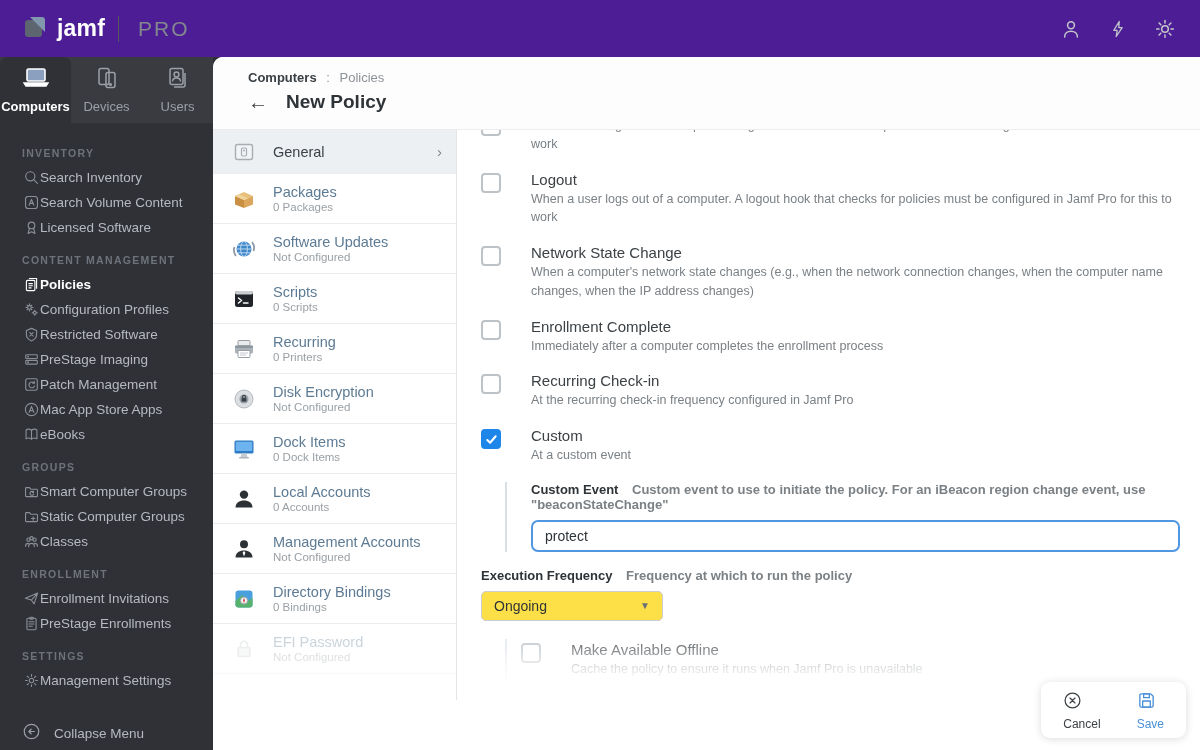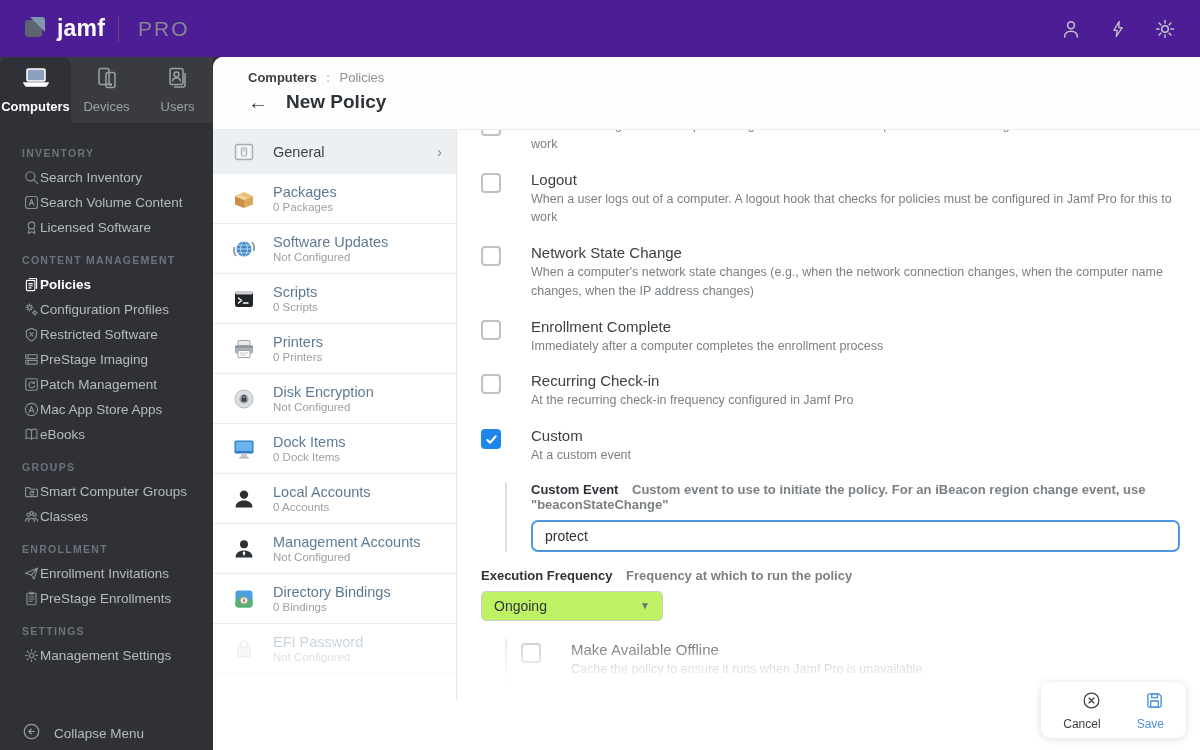--- a/index.html
+++ b/index.html
@@ -81,31 +81,31 @@
   .nested { margin-left:24px; border-left:2px solid #d8dfe6; padding-left:10px; margin-bottom:16px; }
   .field-label-row { font-size:13px; margin-bottom:8px; padding-left:14px;font-weight:bold; }
   .field-label-row b { color:#2e3338; margin-right:10px; }
   .field-label-row span { color:#7b8085; }
   .field-label-row.flush { padding-left:0; }
   .text-input { width:100%; height:32px; border:2px solid #4f97e3; border-radius:7px;
     font-size:14px; color:#2e3338; padding-left:12px; outline:none; display:flex;
     align-items:center; background:#fff; margin-left:14px; width:calc(100% - 14px); }
   .select { width:182px; height:30px; border:1px solid #c9ccd0; border-radius:5px;
     display:flex; align-items:center; padding:0 12px; font-size:14px; color:#2e3338;
-    cursor:pointer; margin-bottom:18px; background:#bef264; }
+    cursor:pointer; margin-bottom:18px; background:#fde047; }
   .select .arrow { margin-left:auto; color:#6a7076; font-size:10px; }
   .nested.offline { border-left-color:#e1e6ea; margin-bottom:14px; }
   .nested .trigger { margin-bottom:0; padding:2px 0 6px 4px; }
 
   .fade-overlay { position:absolute; left:0; right:0; bottom:0; height:70px; pointer-events:none;
     background:linear-gradient(to bottom, rgba(255,255,255,0), rgba(255,255,255,.95) 70%); }
 
   .action-bar { position:absolute; right:14px; bottom:12px; background:#fff; border-radius:9px;
     box-shadow:0 1px 8px rgba(0,0,0,.14); display:flex; gap:36px; padding:9px 22px 7px; z-index:50; }
-  .action { display:flex; flex-direction:column; align-items:flex-end; gap:3px; cursor:pointer; }
+  .action { display:flex; flex-direction:column; align-items:flex-start; gap:3px; cursor:pointer; }
   .action .a-label { font-size:12px; color:#3c4145; }
   .action.save .a-label { color:#4a90d9; }
 </style>
 </head>
 <body>
 
 <div class="topbar">
   <div class="brand">
     <span class="icon">
       <svg width="26" height="26" viewBox="0 0 26 26">
@@ -292,20 +292,29 @@
           <svg width="17" height="17" viewBox="0 0 20 20" fill="none" stroke="#8b9097" stroke-width="1.3" stroke-linecap="round" stroke-linejoin="round">
             <path d="M3 6.4 V15 a1 1 0 0 0 1 1 h12 a1 1 0 0 0 1-1 V8.4 a1 1 0 0 0-1-1 h-6.6 l-1.8-2 H4 a1 1 0 0 0-1 1 Z"></path>
             <path d="M12.2 10.6 a2.3 2.3 0 1 0 .4 2.4 M12.4 9.6 v1.4 h-1.4"></path>
           </svg>
         </span>
         <span>Smart Computer Groups</span>
       </div>
       <div class="nav-item">
         <span class="icon">
           <svg width="17" height="17" viewBox="0 0 20 20" fill="none" stroke="#8b9097" stroke-width="1.3" stroke-linecap="round" stroke-linejoin="round">
+            <path d="M3 6.4 V15 a1 1 0 0 0 1 1 h12 a1 1 0 0 0 1-1 V8.4 a1 1 0 0 0-1-1 h-6.6 l-1.8-2 H4 a1 1 0 0 0-1 1 Z"></path>
+            <path d="M12 10.4 v4 M10 12.4 h4"></path>
+          </svg>
+        </span>
+        <span>Static Computer Groups</span>
+      </div>
+      <div class="nav-item">
+        <span class="icon">
+          <svg width="17" height="17" viewBox="0 0 20 20" fill="none" stroke="#8b9097" stroke-width="1.3" stroke-linecap="round" stroke-linejoin="round">
             <circle cx="6.4" cy="7.8" r="1.9"></circle>
             <circle cx="13.6" cy="7.8" r="1.9"></circle>
             <circle cx="10" cy="6.2" r="1.9"></circle>
             <path d="M3 15.6 c0-2.2 1.5-3.4 3.4-3.4 M17 15.6 c0-2.2-1.5-3.4-3.4-3.4 M6.6 16 c0-2.4 1.5-3.8 3.4-3.8 s3.4 1.4 3.4 3.8"></path>
           </svg>
         </span>
         <span>Classes</span>
       </div>
       <div class="nav-header">ENROLLMENT</div>
       <div class="nav-item">
@@ -434,21 +443,21 @@
             <svg width="26" height="24" viewBox="0 0 26 24">
               <rect x="7" y="3.5" width="12" height="5" rx="1" fill="#e9ebed" stroke="#9aa0a6"></rect>
               <rect x="4" y="8.5" width="18" height="8" rx="1.5" fill="#aab1b8"></rect>
               <rect x="4" y="8.5" width="18" height="2.5" rx="1" fill="#8d959d"></rect>
               <rect x="7" y="13.5" width="12" height="7" rx="1" fill="#fff" stroke="#9aa0a6"></rect>
               <line x1="9" y1="16" x2="17" y2="16" stroke="#c3c8cd"></line>
               <line x1="9" y1="18" x2="15" y2="18" stroke="#c3c8cd"></line>
             </svg>
           </span>
           <span class="p-text">
-            <span class="p-title">Printers</span>
+            <span class="p-title">Recurring</span>
             <span class="p-sub">0 Printers</span>
           </span>
         </div>
         <div class="payload">
           <span class="p-icon">
             <svg width="24" height="24" viewBox="0 0 24 24">
               <circle cx="12" cy="12" r="9" fill="#dcdfe2" stroke="#b4b9be"></circle>
               <circle cx="12" cy="12" r="4.6" fill="#9aa2aa"></circle>
               <rect x="9.6" y="10.8" width="4.8" height="3.8" rx="." fill="#3a4046"></rect>
               <path d="M10.6 10.8 v-1.2 a1.4 1.4 0 0 1 2.8 0 v1.2" fill="none" stroke="#3a4046" stroke-width="1.1"></path>

